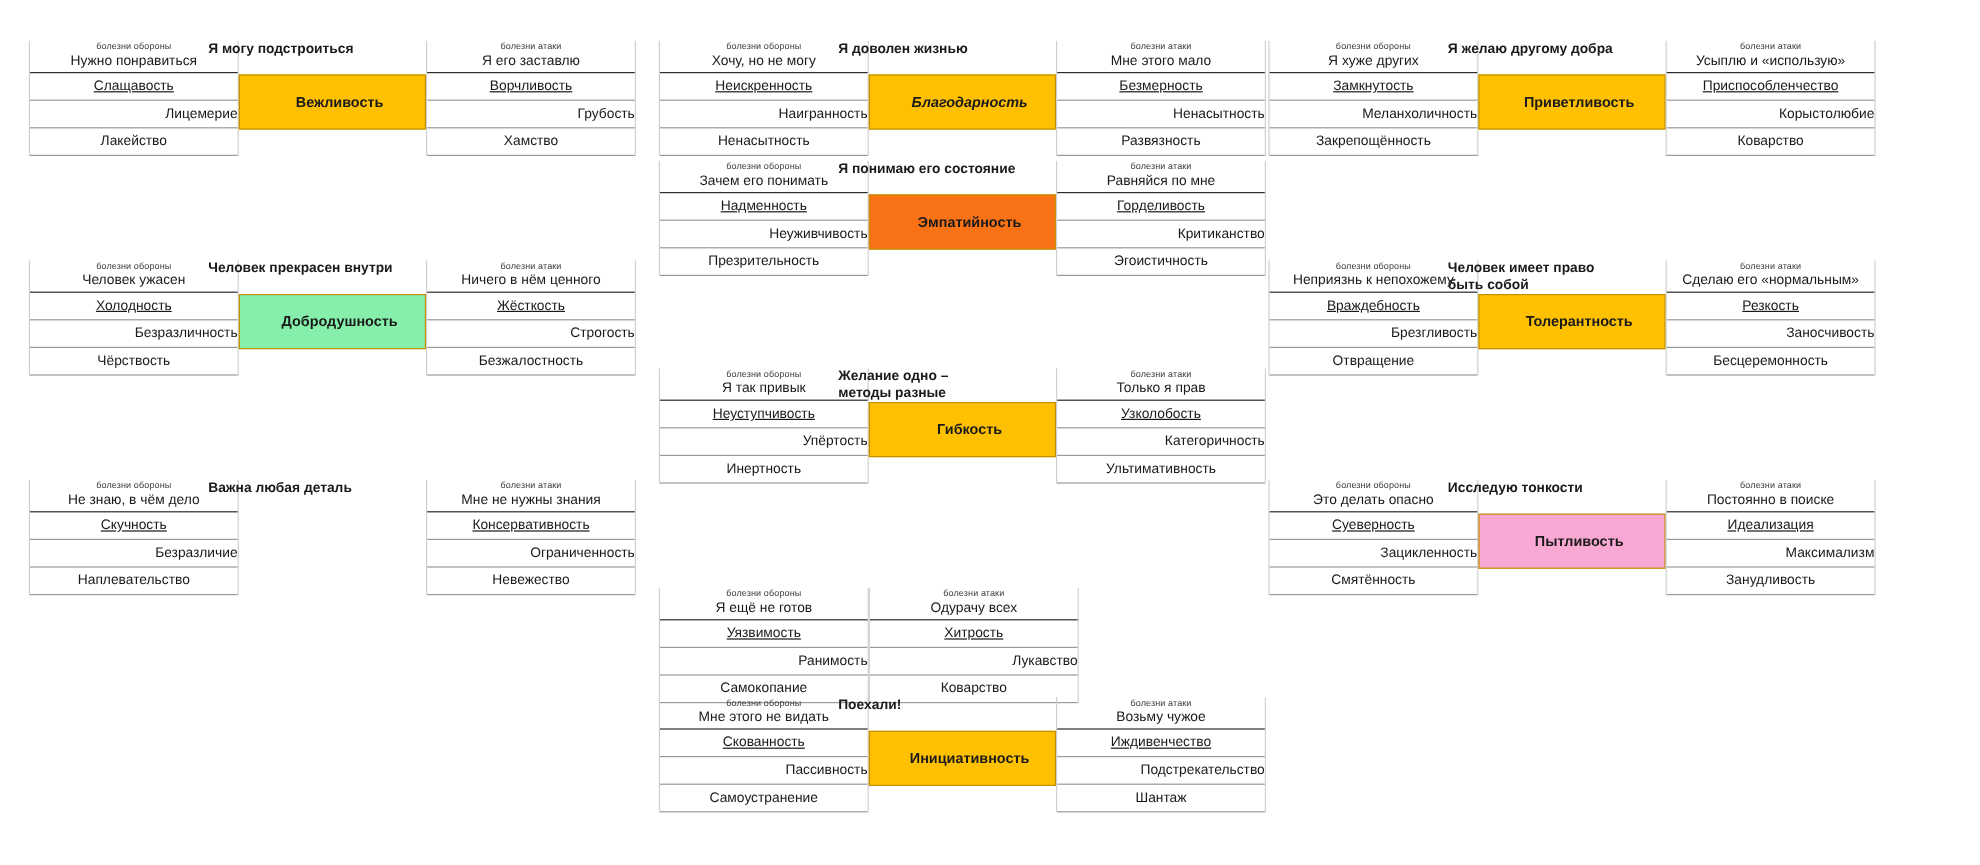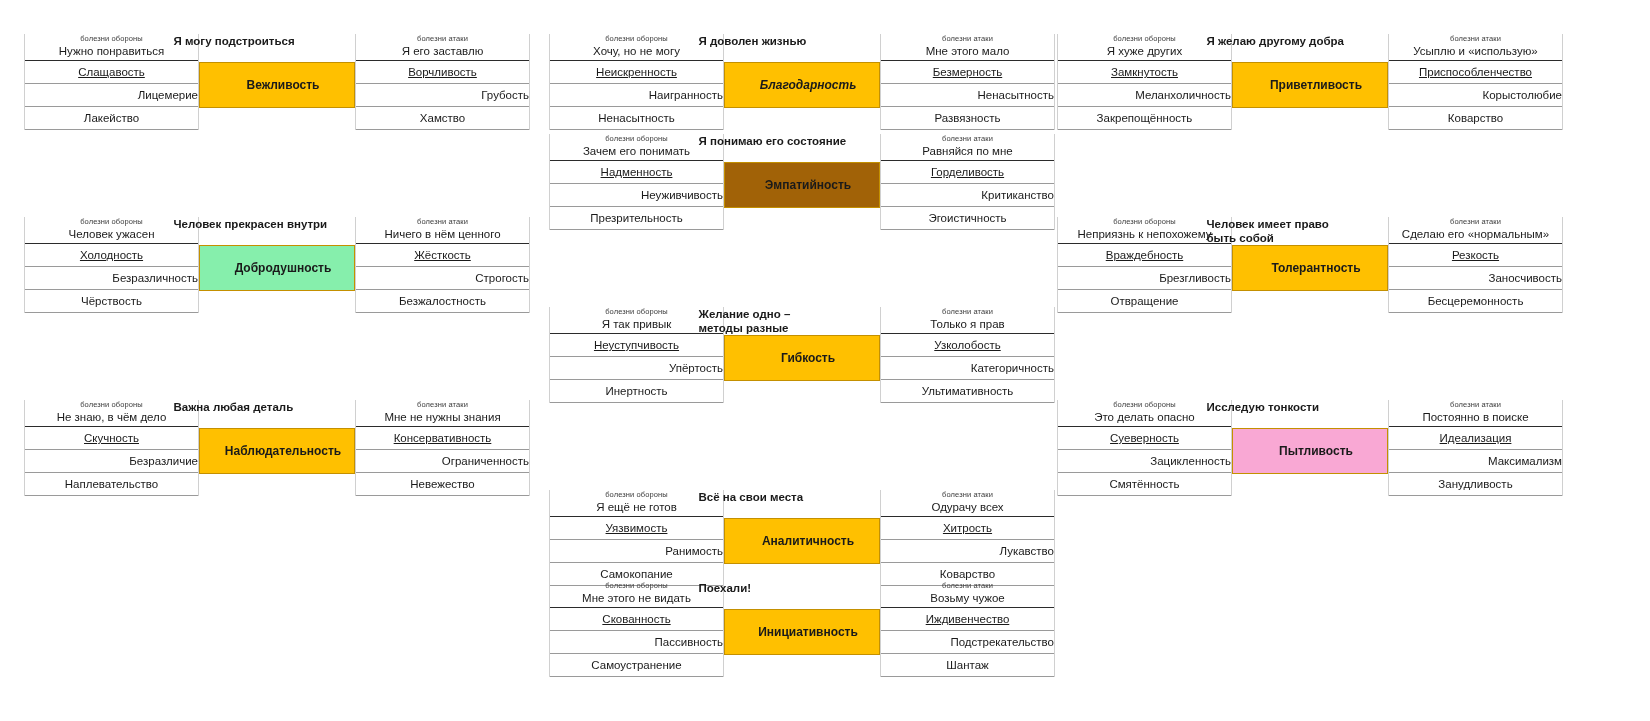--- a/index.html
+++ b/index.html
@@ -198,21 +198,21 @@
         <div class="side-row r1">Надменность</div>
         <div class="side-row r2">Неуживчивость</div>
         <div class="side-row r3">Презрительность</div>
         <div class="side-bottom"></div>
       </div>
       <div class="center">
         <div class="center-title">
           <div>Я понимаю его состояние</div>
           <div>&nbsp;</div>
         </div>
-        <div class="core-box" style="background: #a16207; border-color: rgb(196, 144, 0);">
+        <div class="core-box" style="background: #f97316; border-color: rgb(196, 144, 0);">
           <div class="core-label">Эмпатийность</div>
         </div>
       </div>
       <div class="side attack">
         <div class="side-cap">болезни атаки</div>
         <div class="side-motto">Равняйся по мне</div>
         <div class="side-row r1">Горделивость</div>
         <div class="side-row r2">Критиканство</div>
         <div class="side-row r3">Эгоистичность</div>
         <div class="side-bottom"></div>
@@ -306,23 +306,20 @@
         <div class="side-row r1">Скучность</div>
         <div class="side-row r2">Безразличие</div>
         <div class="side-row r3">Наплевательство</div>
         <div class="side-bottom"></div>
       </div>
       <div class="center">
         <div class="center-title">
           <div>Важна любая деталь</div>
           <div>&nbsp;</div>
         </div>
-        <div class="core-box" style="background: rgb(255, 192, 0); border-color: rgb(196, 144, 0);">
-          <div class="core-label">Наблюдательность</div>
-        </div>
       </div>
       <div class="side attack">
         <div class="side-cap">болезни атаки</div>
         <div class="side-motto">Мне не нужны знания</div>
         <div class="side-row r1">Консервативность</div>
         <div class="side-row r2">Ограниченность</div>
         <div class="side-row r3">Невежество</div>
         <div class="side-bottom"></div>
       </div>
     </div>
@@ -355,29 +352,20 @@
     </div>
     <div class="unit" style="left: 549px; top: 490px;">
       <div class="side defense">
         <div class="side-cap">болезни обороны</div>
         <div class="side-motto">Я ещё не готов</div>
         <div class="side-row r1">Уязвимость</div>
         <div class="side-row r2">Ранимость</div>
         <div class="side-row r3">Самокопание</div>
         <div class="side-bottom"></div>
       </div>
-      <div class="center">
-        <div class="center-title">
-          <div>Всё на свои места</div>
-          <div>&nbsp;</div>
-        </div>
-        <div class="core-box" style="background: rgb(255, 192, 0); border-color: rgb(196, 144, 0);">
-          <div class="core-label">Аналитичность</div>
-        </div>
-      </div>
       <div class="side attack">
         <div class="side-cap">болезни атаки</div>
         <div class="side-motto">Одурачу всех</div>
         <div class="side-row r1">Хитрость</div>
         <div class="side-row r2">Лукавство</div>
         <div class="side-row r3">Коварство</div>
         <div class="side-bottom"></div>
       </div>
     </div>
     <div class="unit" style="left: 549px; top: 581px;">

